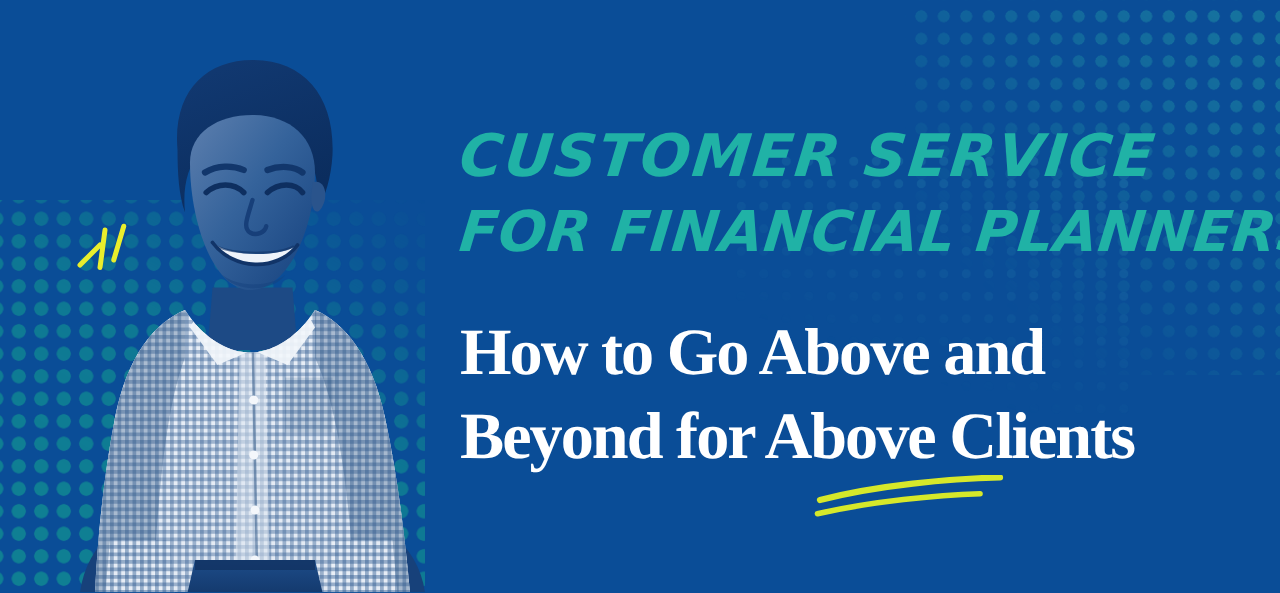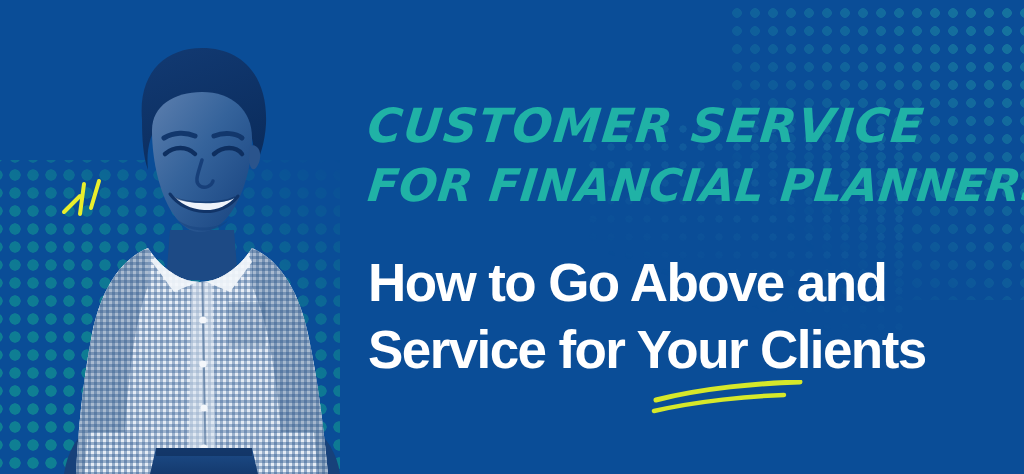--- a/index.html
+++ b/index.html
@@ -102,21 +102,21 @@
     transform-origin: left center;
     text-transform: uppercase;
   }
   #script-line-2 {
     font-size: 45px;
     letter-spacing: 0.5px;
   }
 
   .headline-line {
     color: #ffffff;
-    font-family: Liberation Sans, sans-serif;
+    font-family: Liberation Serif, serif;
     font-weight: 700;
     font-size: 53px;
     line-height: 65px;
     letter-spacing: -1.6px;
     white-space: nowrap;
   }
   #headline-line-1 { margin-top: 34px; }
   #headline-line-2 { margin-top: 2px; }
 
   #underline-wrap {
@@ -241,21 +241,21 @@
   </svg>
 
   <div id="text-block">
 
     <div class="script-line" id="script-line-1">Customer Service</div>
 
     <div class="script-line" id="script-line-2">for Financial Planners:</div>
 
     <div class="headline-line" id="headline-line-1">How to Go Above and</div>
 
-    <div class="headline-line" id="headline-line-2">Service for Your Clients</div>
+    <div class="headline-line" id="headline-line-2">Beyond for Above Clients</div>
 
     <div id="underline-wrap">
       <svg width="180" height="34" viewBox="0 0 180 34" aria-hidden="true">
         <path d="M6 20 C52 8 110 3 150 2" stroke="#d6e82a" stroke-width="5" fill="none" stroke-linecap="round"></path>
         <path d="M4 31 C48 21 100 16 134 15" stroke="#d6e82a" stroke-width="4.5" fill="none" stroke-linecap="round"></path>
       </svg>
     </div>
 
   </div>
 </div>

